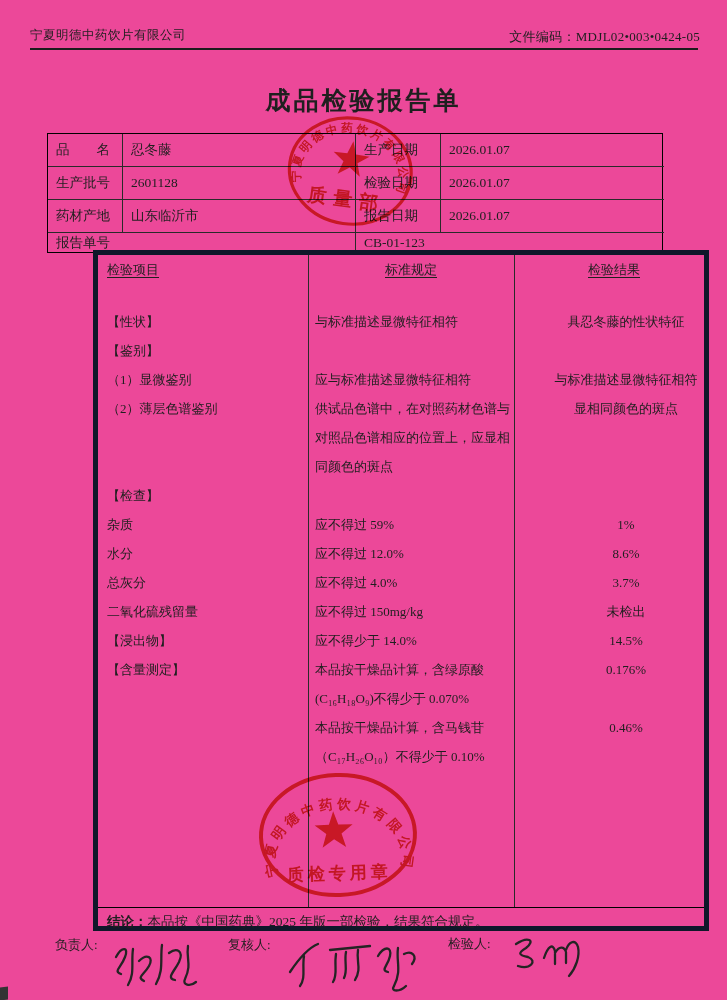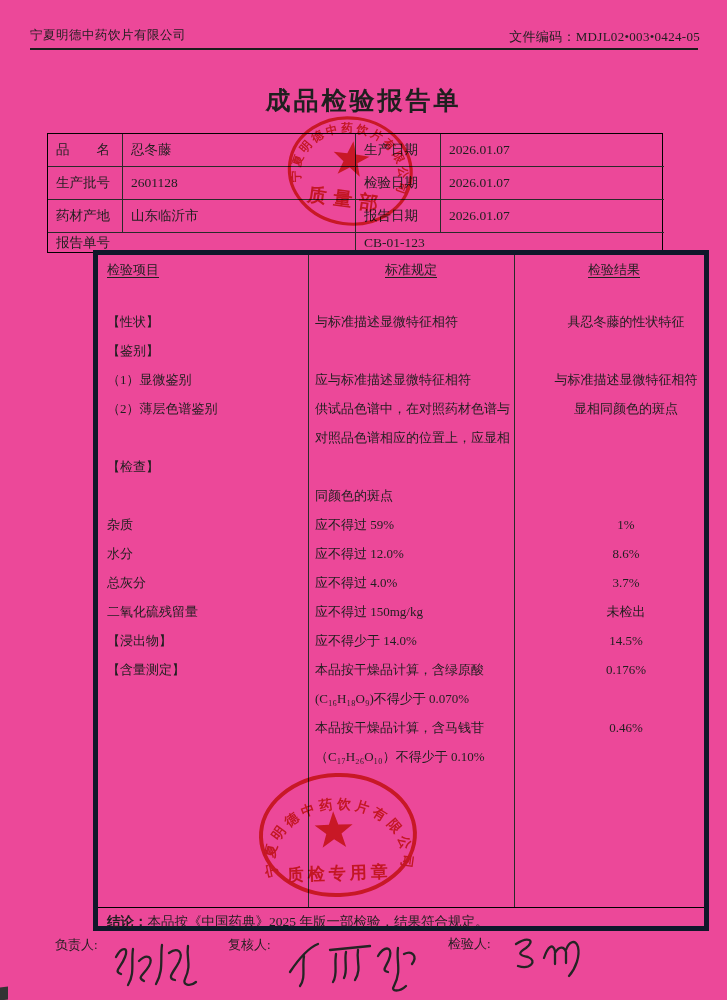--- a/index.html
+++ b/index.html
@@ -149,27 +149,27 @@
           <div class="c1">（2）薄层色谱鉴别</div>
           <div class="c2">供试品色谱中，在对照药材色谱与</div>
           <div class="c3">显相同颜色的斑点</div>
         </div>
       <div class="trow">
           <div class="c1"></div>
           <div class="c2">对照品色谱相应的位置上，应显相</div>
           <div class="c3"></div>
         </div>
       <div class="trow">
+          <div class="c1"></div>
+          <div class="c2">同颜色的斑点</div>
+          <div class="c3"></div>
+        </div>
+      <div class="trow">
           <div class="c1">【检查】</div>
           <div class="c2"></div>
-          <div class="c3"></div>
-        </div>
-      <div class="trow">
-          <div class="c1"></div>
-          <div class="c2">同颜色的斑点</div>
           <div class="c3"></div>
         </div>
       <div class="trow">
           <div class="c1">杂质</div>
           <div class="c2">应不得过 59%</div>
           <div class="c3">1%</div>
         </div>
       <div class="trow">
           <div class="c1">水分</div>
           <div class="c2">应不得过 12.0%</div>

